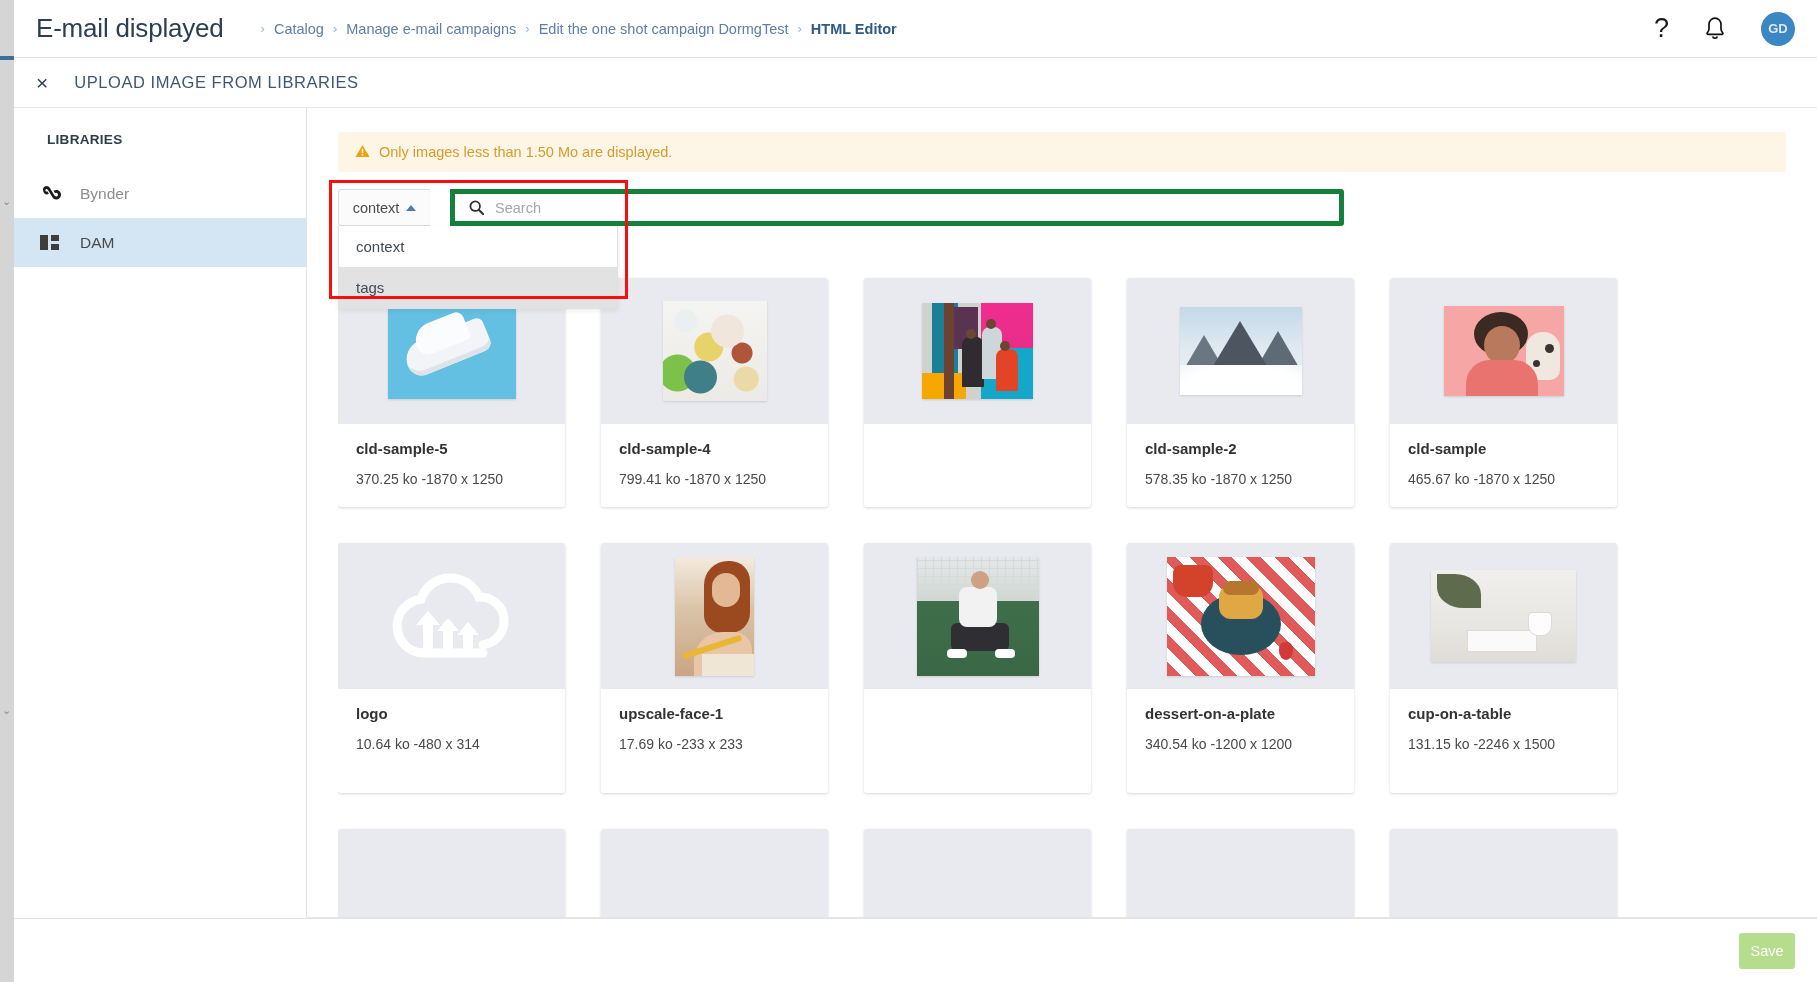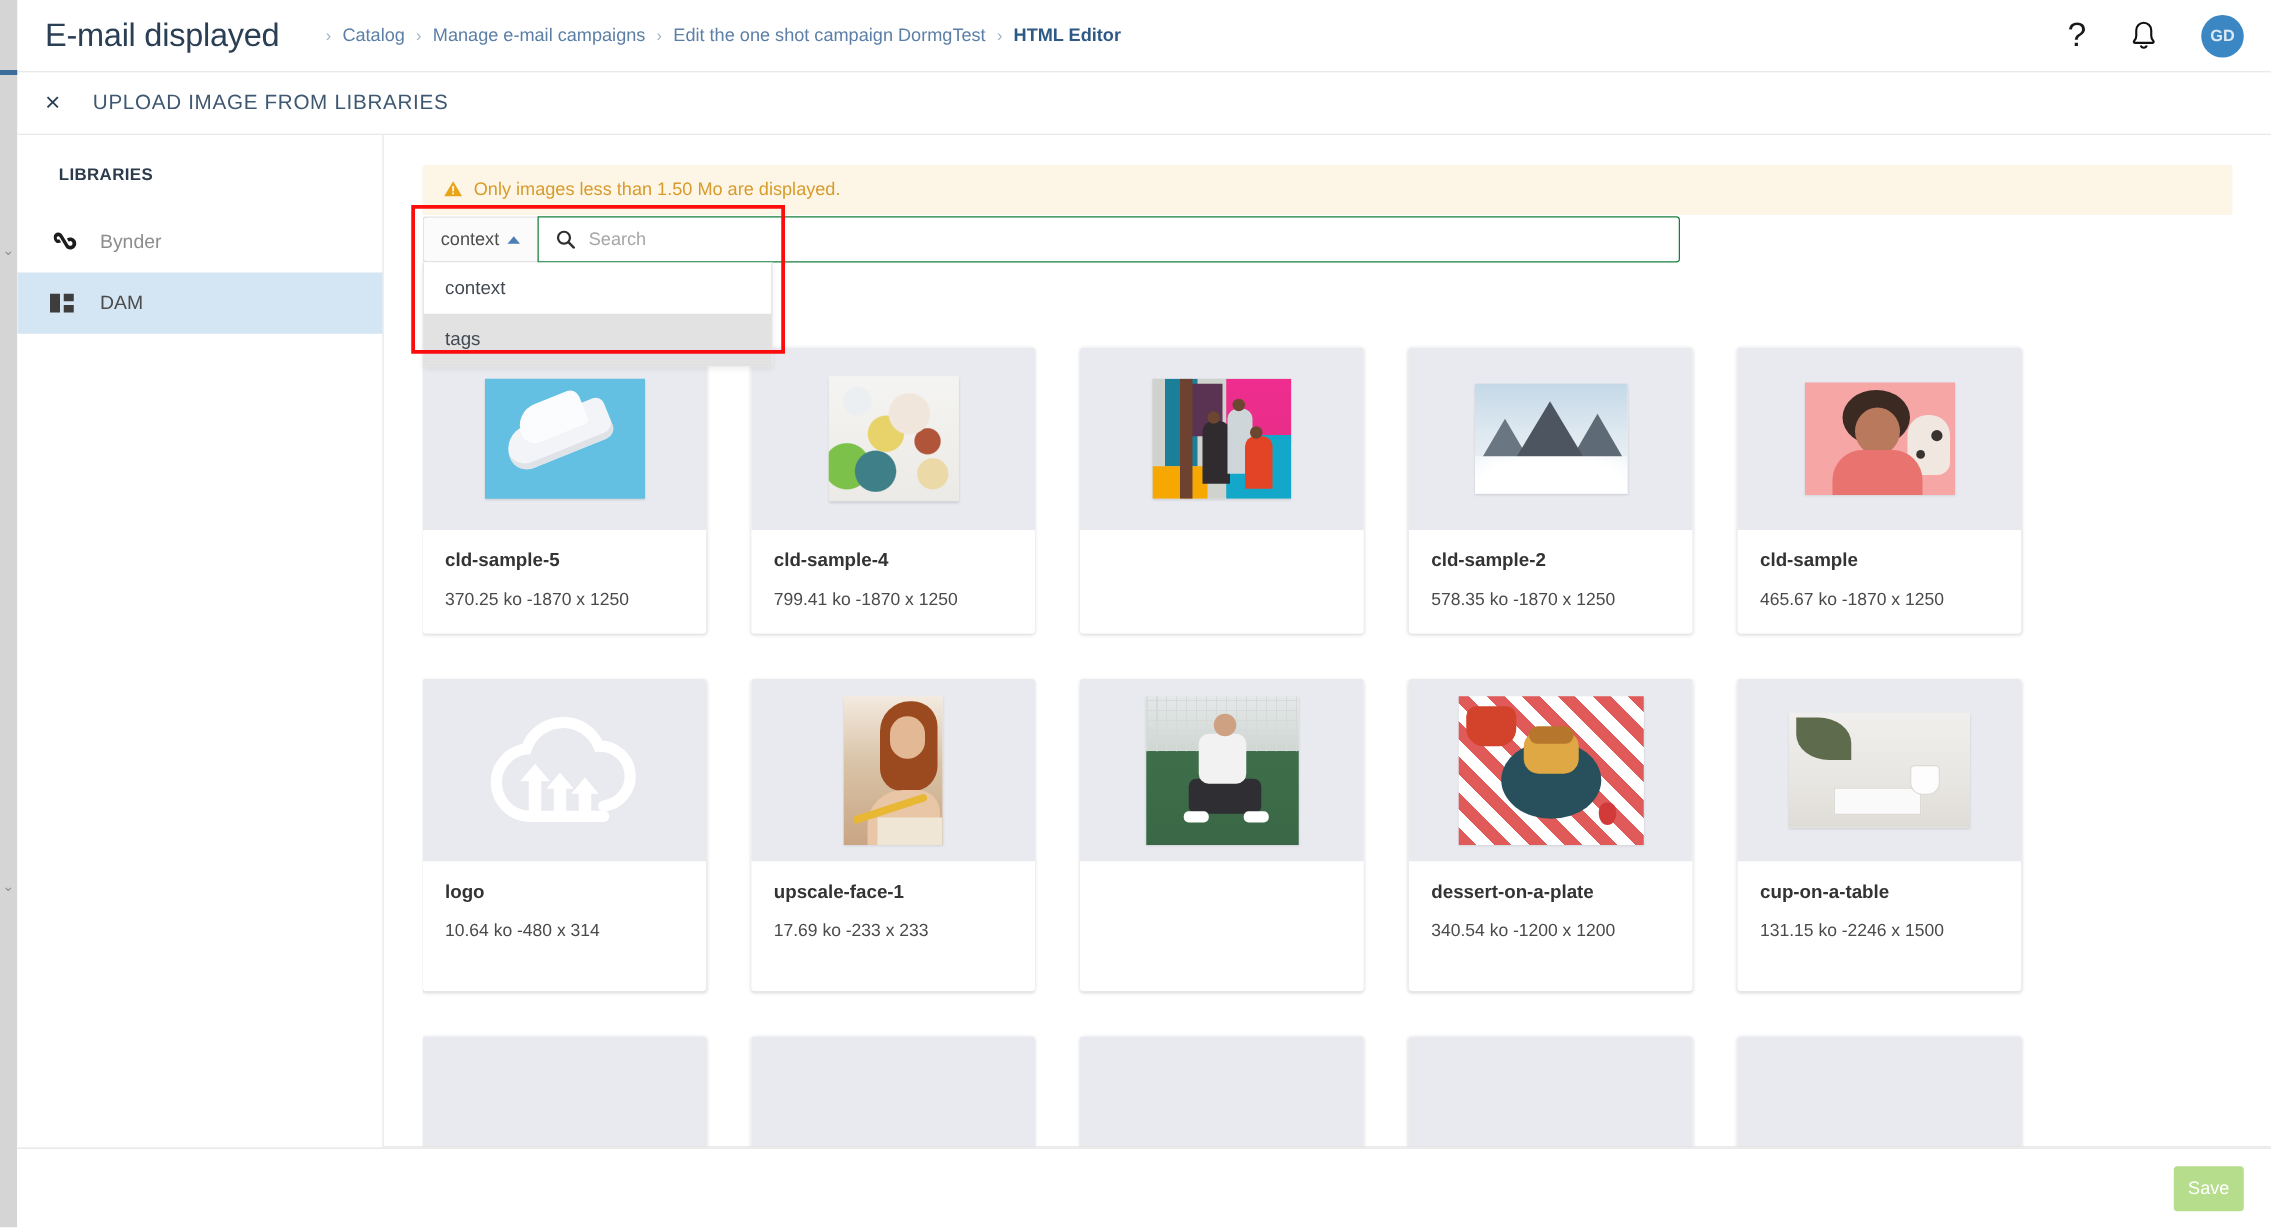--- a/index.html
+++ b/index.html
@@ -97,39 +97,39 @@
 
   .content {
     flex: 1; height: 100%; background: #fff; position: relative;
     padding: 24px 31px 0 31px; overflow: hidden;
   }
 
   
   .warn {
     height: 40px; background: #fdf6e7; border-radius: 2px;
     display: flex; align-items: center; padding-left: 17px;
-    color: #d79b2b; font-size: 14.5px; margin-bottom: 1px;
+    color: #d79b2b; font-size: 14.5px; margin-bottom: 17px;
   }
   .warn-icon { margin-right: 9px; font-size: 14px; color: #e8a317; line-height: 1; }
 
   
-  .search-row { position: relative; display: flex; width: 1006px; height: 37px; }
+  .search-row { position: relative; display: flex; width: 1006px; height: 37px; gap: 20px; }
   .ctx-btn {
     width: 92px; height: 37px; background: #fbfbfb;
     border: 1px solid #dcdcdc; border-right: none;
     border-radius: 3px 0 0 3px;
     display: flex; align-items: center; justify-content: center; gap: 7px;
     font-size: 14.5px; color: #4c4c4c; cursor: pointer;
   }
   .caret-up {
     width: 0; height: 0; border-left: 5px solid transparent;
     border-right: 5px solid transparent; border-bottom: 6px solid #4a7fb5;
   }
   .search-wrap {
-    flex: 1; height: 37px; border: 1px solid #15803d;
+    flex: 1; height: 37px; border: 5px solid #15803d;
     border-radius: 0 3px 3px 0; display: flex; align-items: center;
     padding-left: 14px; background: #fff;
   }
   .mag { margin-right: 11px; display: flex; }
   .search-input {
     border: none; outline: none; flex: 1; height: 33px;
     font-size: 14.5px; color: #4c4c4c; background: transparent;
     font-family: "Liberation Sans", sans-serif;
   }
   .search-input::placeholder { color: #a6a6a6; }

